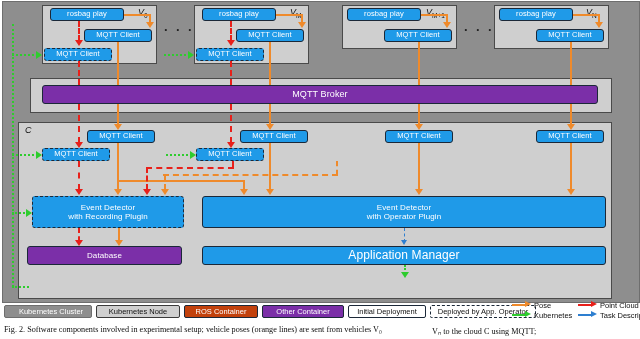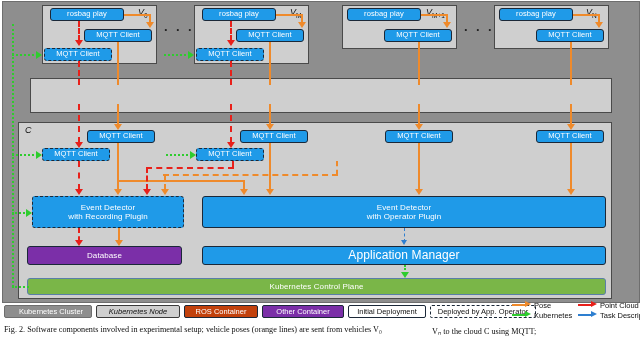--- a/index.html
+++ b/index.html
@@ -41,21 +41,21 @@
   .ah-d-rd{border-left:4px solid transparent;border-right:4px solid transparent;border-top:6px solid #e8201a;}
   .ah-d-bl{border-left:3.5px solid transparent;border-right:3.5px solid transparent;border-top:5px solid #2e7fd0;}
   .ah-d-gr{border-left:4px solid transparent;border-right:4px solid transparent;border-top:6px solid #2ecc2e;}
   .ah-r-gr{border-top:4px solid transparent;border-bottom:4px solid transparent;border-left:6px solid #2ecc2e;}
 
   
   #legend{position:absolute;left:0;top:303px;width:640px;height:18px;}
   .lg{position:absolute;height:13px;box-sizing:border-box;display:flex;align-items:center;
       justify-content:center;font-size:7.5px;border-radius:2px;}
   .lg-cluster{background:#8e8e8e;color:#fff;border:1px solid #6e6e6e;}
-  .lg-node{background:#cfcfcf;color:#111;border:1px solid #3a3a3a;font-style:italic;}
+  .lg-node{background:#cfcfcf;color:#111;border:1px solid #3a3a3a;}
   .lg-ros{background:#c2410c;color:#fff;border:1px solid #1b2838;}
   .lg-other{background:#7b2fa8;color:#fff;border:1px solid #1b2838;}
   .lg-init{background:#fff;color:#111;border:1.2px solid #1b2838;}
   .lg-depl{background:#fff;color:#111;border:1.4px dashed #1b2838;}
   .lgk{position:absolute;font-size:7.5px;color:#111;white-space:nowrap;}
   .lgline{position:absolute;height:0;top:6px;}
   .lgah{position:absolute;width:0;height:0;top:2.5px;
         border-top:3.5px solid transparent;border-bottom:3.5px solid transparent;}
 
   #caption{position:absolute;left:0;top:325px;width:640px;font-family:"Liberation Serif",serif;
@@ -98,20 +98,21 @@
   <div class="dots" style="left:464px;top:22px;">· · ·</div>
 
   <div class="node" style="left:494px;top:5px;width:113px;height:42px;"></div>
   <div class="nodelabel" style="left:586px;top:7px;">
     <span>V</span><sub>N</sub>
   </div>
   <div class="box ros" style="left:499px;top:8px;width:74px;height:13px;font-size:7.5px;">rosbag play</div>
   <div class="box ros" style="left:536px;top:29px;width:68px;height:13px;font-size:7.5px;">MQTT Client</div>
 
   <div class="node" style="left:30px;top:78px;width:580px;height:33px;"></div>
+  <div class="box other" style="left:42px;top:85px;width:556px;height:19px;font-size:9px;">MQTT Broker</div>
 
   <div class="node" style="left:18px;top:122px;width:592px;height:175px;"></div>
   <div class="nodelabel" style="left:25px;top:125px;">C</div>
 
   <div class="box ros" style="left:87px;top:130px;width:68px;height:13px;font-size:7.5px;">MQTT Client</div>
   <div class="box ros" style="left:240px;top:130px;width:68px;height:13px;font-size:7.5px;">MQTT Client</div>
   <div class="box ros" style="left:385px;top:130px;width:68px;height:13px;font-size:7.5px;">MQTT Client</div>
   <div class="box ros" style="left:536px;top:130px;width:68px;height:13px;font-size:7.5px;">MQTT Client</div>
 
   <div class="box ros dashed" style="left:42px;top:148px;width:68px;height:13px;font-size:7.5px;">MQTT Client</div>
@@ -122,21 +123,20 @@
     <span>with Recording Plugin</span>
   </div>
   <div class="box ros" style="left:202px;top:196px;width:404px;height:32px;font-size:8px;flex-direction:column;">
     <span>Event Detector</span>
     <span>with Operator Plugin</span>
   </div>
 
   <div class="box other" style="left:27px;top:246px;width:155px;height:19px;font-size:8px;">Database</div>
   <div class="box ros" style="left:202px;top:246px;width:404px;height:19px;font-size:12px;">Application Manager</div>
 
-  <div class="box k8s" style="left:27px;top:278px;width:579px;height:17px;font-size:8px;">Kubernetes Control Plane</div>
 
   <div class="ln h solid-orange-h" style="left:124px;top:14px;width:27px;"></div>
   <div class="ln v solid-orange" style="left:149px;top:14px;height:9px;"></div>
   <div class="ah ah-d-or" style="left:145.5px;top:22px;"></div>
 
   <div class="ln v solid-orange" style="left:117px;top:42px;height:43px;"></div>
   <div class="ln v solid-orange" style="left:117px;top:104px;height:22px;"></div>
   <div class="ah ah-d-or" style="left:113.5px;top:124px;"></div>
 
   <div class="ln h solid-orange-h" style="left:276px;top:14px;width:27px;"></div>

